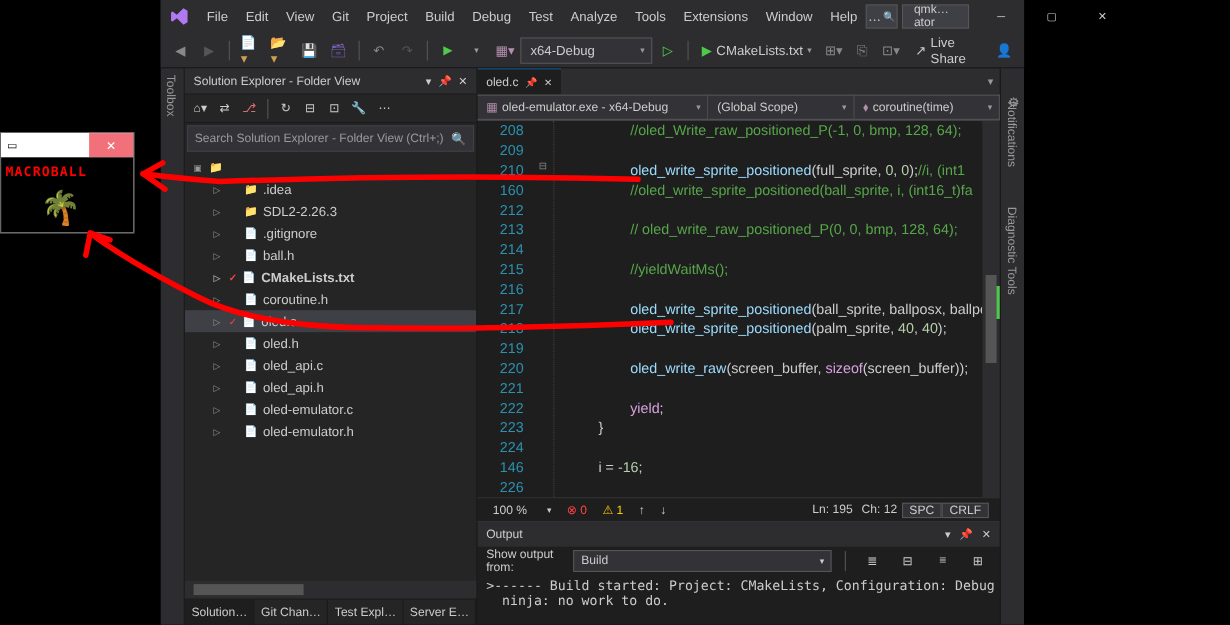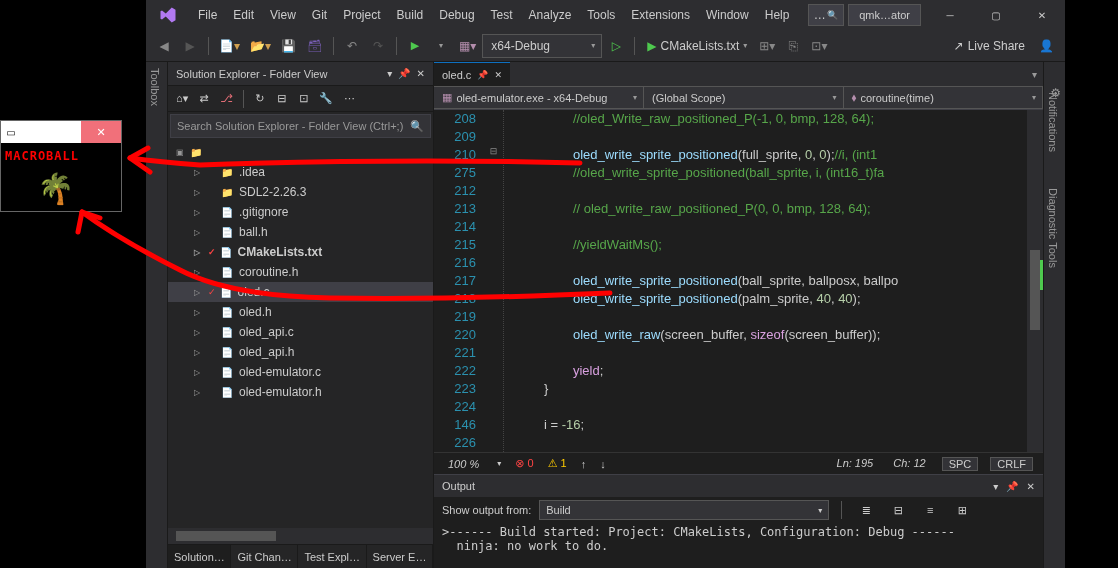--- a/index.html
+++ b/index.html
@@ -1,17 +1,17 @@
 <!DOCTYPE html>
 <html><head>
 <meta charset="utf-8">
 <style>
 * { margin: 0; padding: 0; box-sizing: border-box; font-family: 'Segoe UI', sans-serif; }
 body { background: #000; width: 1118px; height: 568px; overflow: hidden; position: relative; }
-.vs-window { position: absolute; left: 146px; top: 0; width: 919px; height: 568px; background: #0f172a; color: #ccc; display: flex; flex-direction: column; }
+.vs-window { position: absolute; left: 146px; top: 0; width: 785px; height: 568px; background: #0f172a; color: #ccc; display: flex; flex-direction: column; }
 
 
 .title-bar { height: 30px; background: #2d2d30; display: flex; align-items: center; font-size: 12px; }
 .vs-logo { width: 28px; height: 28px; margin: 0 8px; display: flex; align-items: center; justify-content: center; }
 .menu { display: flex; }
 .menu-item { padding: 0 8px; height: 30px; display: flex; align-items: center; cursor: pointer; }
 .title-right { margin-left: auto; display: flex; align-items: center; height: 30px; }
 .search-box { background: #3f3f46; border: 1px solid #555; height: 22px; width: 36px; display: flex; align-items: center; justify-content: center; margin-right: 4px; }
 .title-pill { background: #3f3f46; border: 1px solid #555; height: 22px; padding: 0 10px; display: flex; align-items: center; font-size: 11px; margin-right: 6px; }
 .win-btns { display: flex; }
@@ -73,22 +73,22 @@
 .c-kw { color: #d8a0df; }
 .c-num { color: #b5cea8; }
 .c-id { color: #9cdcfe; }
 .vscroll { width: 16px; background: #2d2d30; display: flex; flex-direction: column; }
 .vscroll-track { flex: 1; position: relative; }
 .vscroll-thumb { position: absolute; top: 140px; left: 3px; width: 10px; height: 80px; background: #555; }
 .vmark-green { position: absolute; right: 0; width: 4px; height: 30px; background: #4ec94e; top: 150px; }
 .editor-status { height: 22px; display: flex; align-items: center; padding: 0 10px; font-size: 11px; gap: 14px; background: #1e1e1e; border-top: 1px solid #333; }
 .err { color: #f44; }
 .warn { color: #ffcc00; }
-.editor-status .right { margin-left: auto; display: flex; gap: 12px; }
-.stat-cell { padding: 0 4px; font-style: italic; }
+.editor-status .right { margin-left: auto; display: flex; }
+.stat-cell { padding: 0 4px; }
 .stat-box { background: #333337; border: 1px solid #555; padding: 0 6px; }
 
 
 .right-rail { width: 22px; background: #2d2d30; border-left: 1px solid #1a1a1a; }
 .right-rail .rail-text { padding-top: 30px; }
 .cog { position: absolute; top: 86px; right: 4px; font-size: 12px; color: #999; }
 
 
 .output { height: 94px; background: #1e1e1e; border-top: 1px solid #3f3f46; display: flex; flex-direction: column; }
 .out-title { height: 22px; display: flex; align-items: center; padding: 0 8px; font-size: 11px; background: #2d2d30; }
@@ -328,21 +328,21 @@
         <div class="crumb">
             <span style="color:#b48ead;margin-right:4px">⬧</span>
             <span>coroutine(time)</span>
           </div>
       </div>
       <div class="code">
         <div class="gutter" id="gutter">
             <div>208</div>
             <div>209</div>
             <div>210</div>
-            <div>275</div>
+            <div>160</div>
             <div>212</div>
             <div>213</div>
             <div>214</div>
             <div>215</div>
             <div>216</div>
             <div>217</div>
             <div>218</div>
             <div>219</div>
             <div>220</div>
             <div>221</div>

